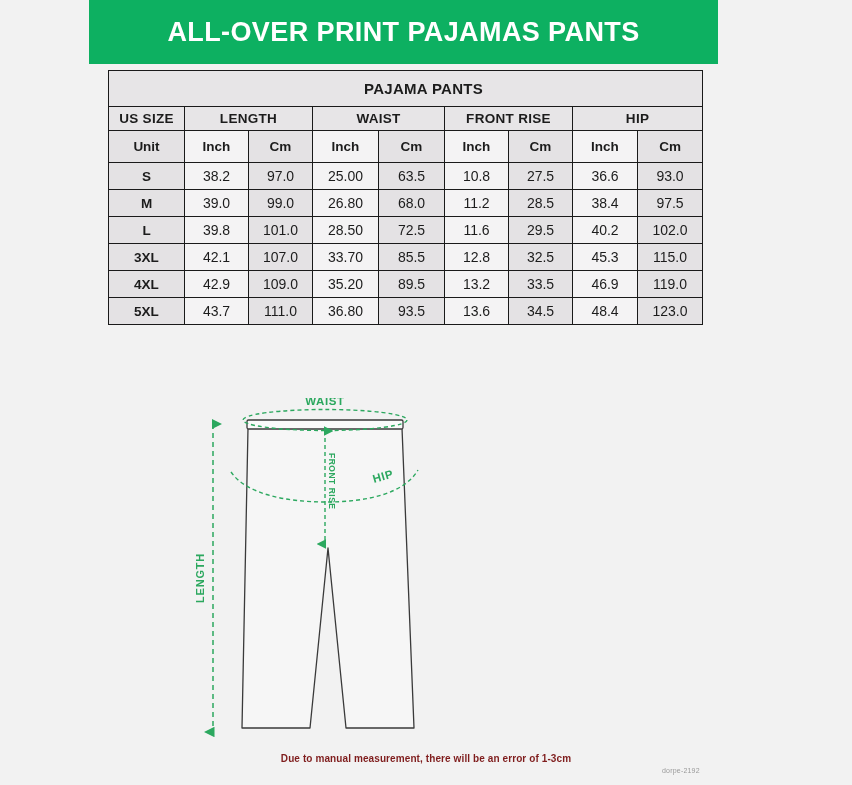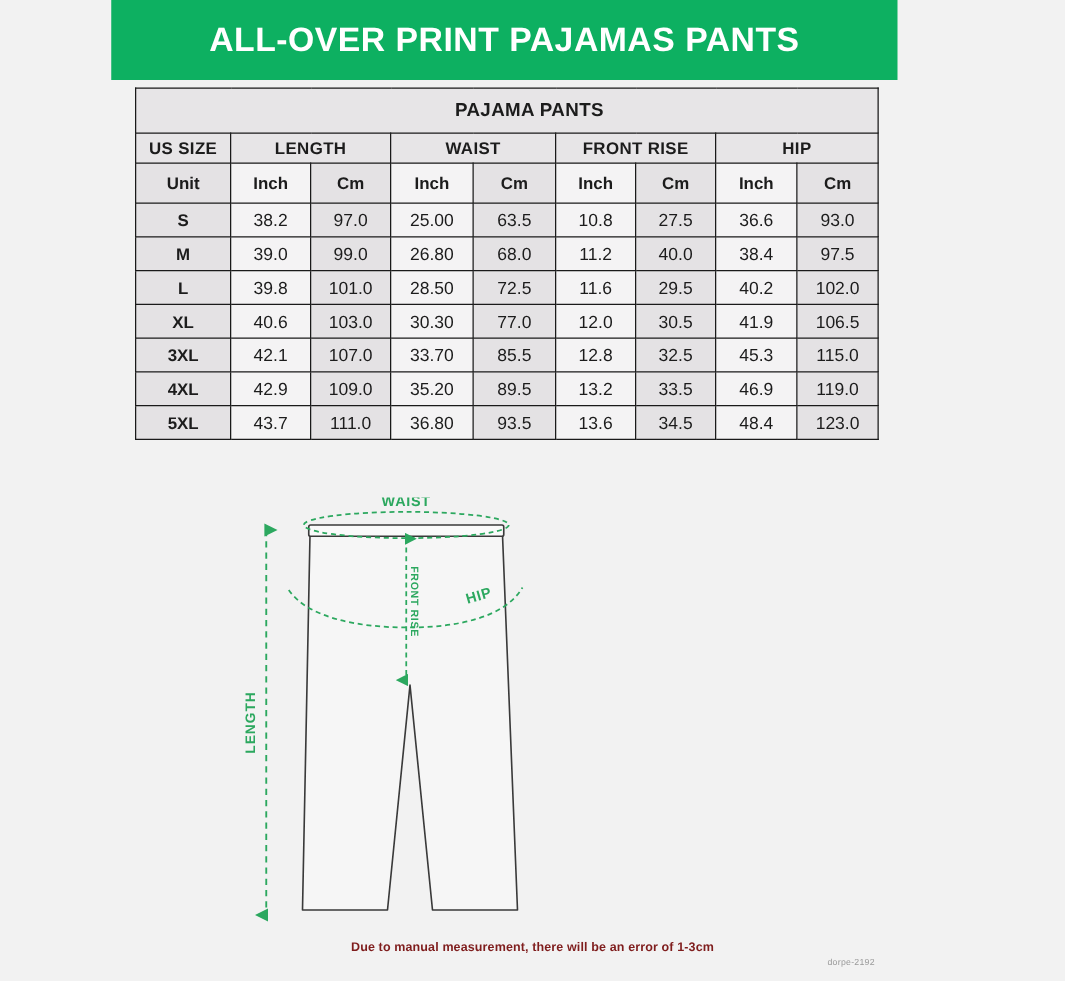--- a/index.html
+++ b/index.html
@@ -168,45 +168,34 @@
         <td class="c-light">36.6</td>
         <td class="c-dark">93.0</td>
       </tr>
       <tr>
         <td class="sizecell">M</td>
         <td class="c-light">39.0</td>
         <td class="c-dark">99.0</td>
         <td class="c-light">26.80</td>
         <td class="c-dark">68.0</td>
         <td class="c-light">11.2</td>
-        <td class="c-dark">40.0</td>
+        <td class="c-dark">28.5</td>
         <td class="c-light">38.4</td>
         <td class="c-dark">97.5</td>
       </tr>
       <tr>
         <td class="sizecell">L</td>
         <td class="c-light">39.8</td>
         <td class="c-dark">101.0</td>
         <td class="c-light">28.50</td>
         <td class="c-dark">72.5</td>
         <td class="c-light">11.6</td>
         <td class="c-dark">29.5</td>
         <td class="c-light">40.2</td>
         <td class="c-dark">102.0</td>
-      </tr>
-      <tr>
-        <td class="sizecell">XL</td>
-        <td class="c-light">40.6</td>
-        <td class="c-dark">103.0</td>
-        <td class="c-light">30.30</td>
-        <td class="c-dark">77.0</td>
-        <td class="c-light">12.0</td>
-        <td class="c-dark">30.5</td>
-        <td class="c-light">41.9</td>
-        <td class="c-dark">106.5</td>
       </tr>
       <tr>
         <td class="sizecell">3XL</td>
         <td class="c-light">42.1</td>
         <td class="c-dark">107.0</td>
         <td class="c-light">33.70</td>
         <td class="c-dark">85.5</td>
         <td class="c-light">12.8</td>
         <td class="c-dark">32.5</td>
         <td class="c-light">45.3</td>

